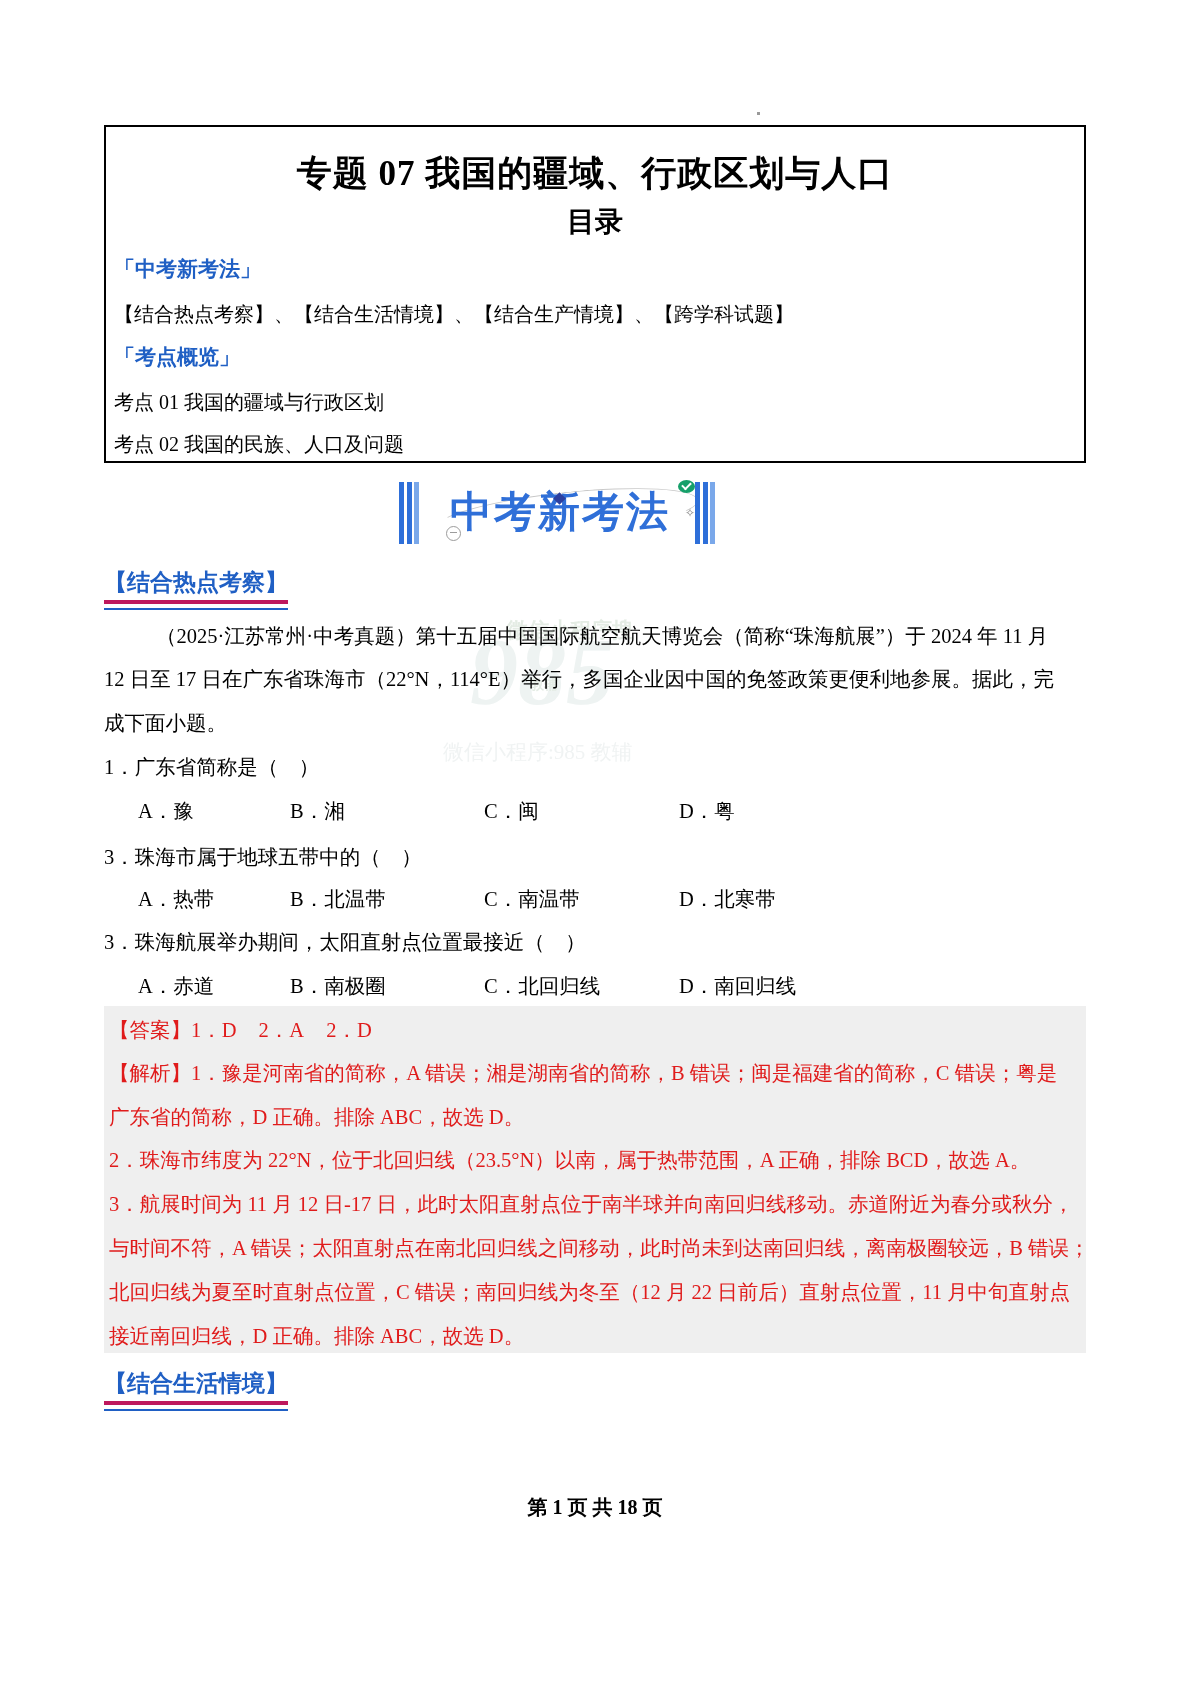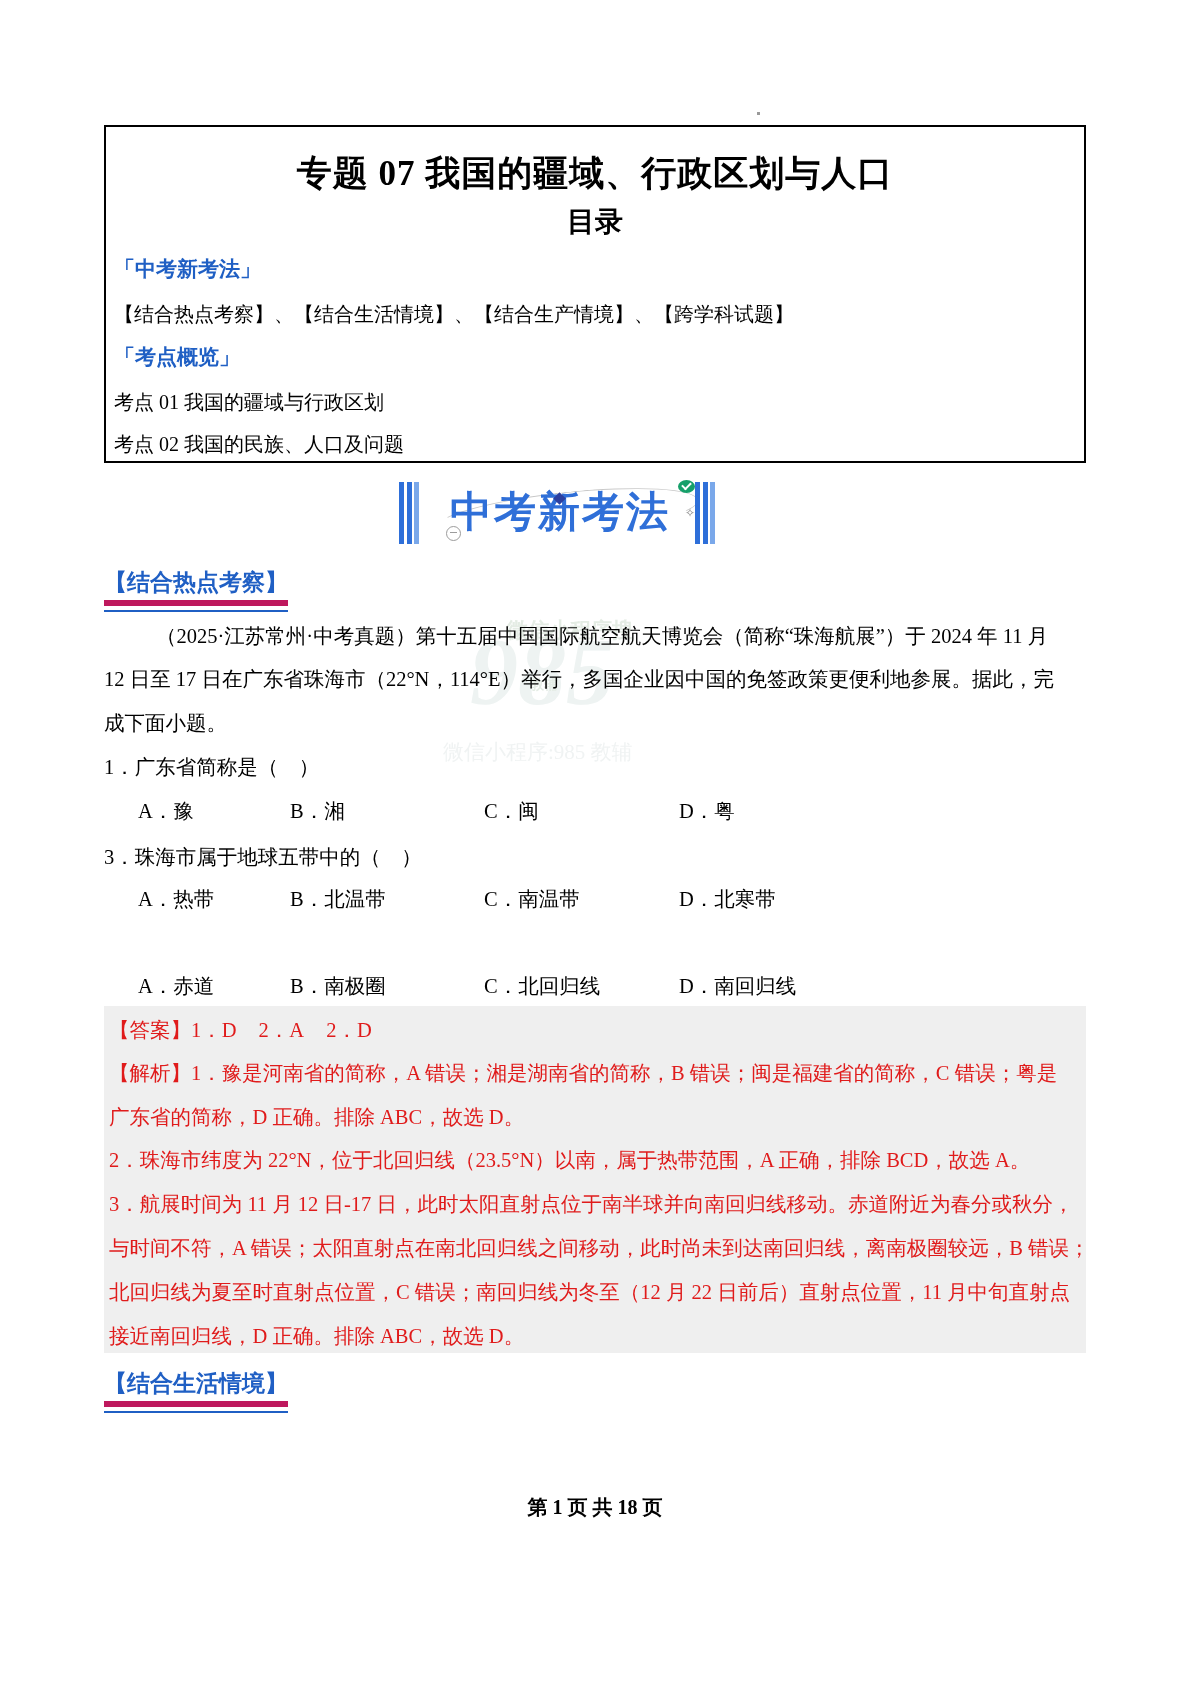--- a/index.html
+++ b/index.html
@@ -187,21 +187,21 @@
   .section-h {
     position: absolute;
     left: 104px;
     font-size: 23px;
     font-weight: bold;
     color: #1f5fc4;
     white-space: nowrap;
   }
   .section-h .u1 {
     display: block;
-    border-bottom: 6px solid #be185d;
+    border-bottom: 4px solid #be185d;
     padding-bottom: 2px;
   }
   .section-h .u2 {
     display: block;
     height: 2px;
     border-bottom: 2px solid #1f5fc4;
     margin-top: 2px;
   }
   #sec-hot { top: 567px; }
   #sec-life { top: 1368px; }
@@ -386,20 +386,21 @@
   </div>
 
   <div class="q-line" id="q2">3．珠海市属于地球五带中的（　）</div>
   <div class="opt-row" id="q2opts">
     <span class="opt a">A．热带</span>
     <span class="opt b">B．北温带</span>
     <span class="opt c">C．南温带</span>
     <span class="opt d">D．北寒带</span>
   </div>
 
+  <div class="q-line" id="q3">3．珠海航展举办期间，太阳直射点位置最接近（　）</div>
   <div class="opt-row" id="q3opts">
     <span class="opt a">A．赤道</span>
     <span class="opt b">B．南极圈</span>
     <span class="opt c">C．北回归线</span>
     <span class="opt d">D．南回归线</span>
   </div>
 
   <div class="answer-block">
     <div class="ans-line" id="ans0">
       <span>【答案】</span><span>1．D</span><span class="gap"></span><span>2．A</span><span class="gap"></span><span>2．D</span>

